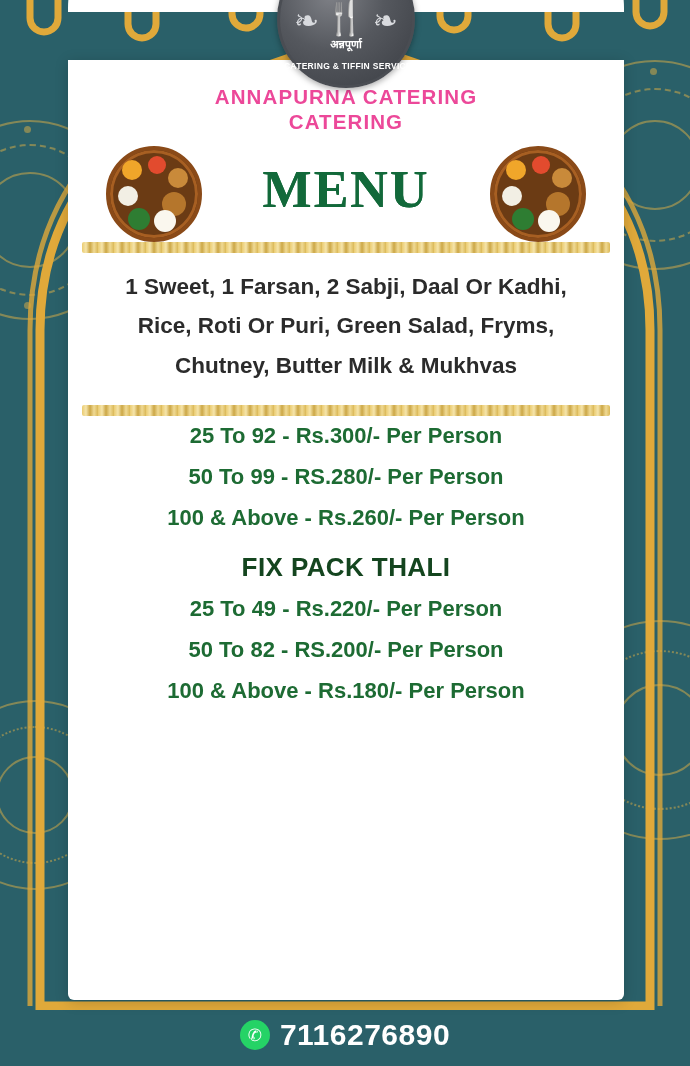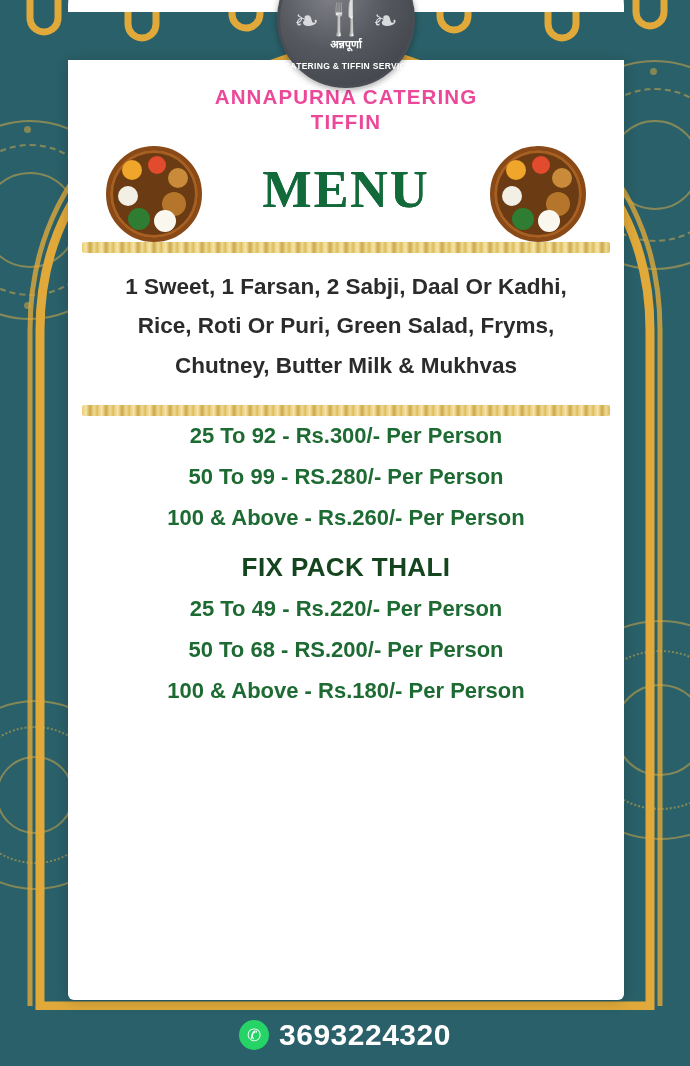--- a/index.html
+++ b/index.html
@@ -308,21 +308,21 @@
 
       <span class="laurel-l">❧</span>
       <span class="laurel-r">❧</span>
       <div class="cutlery">🍴</div>
       <div class="hindi">अन्नपूर्णा</div>
       <div class="ring-txt-bot">CATERING &amp; TIFFIN SERVICE</div>
     </div>
 
     <div class="brand">
       <div>ANNAPURNA CATERING</div>
-      <div>TIFFIN</div>
+      <div>CATERING</div>
     </div>
 
     <div class="menu-row">
       <div class="thali left">
         <div class="bowl" style="left:12px;top:10px;width:20px;height:20px;background:#f0a62a;"></div>
         <div class="bowl" style="left:38px;top:6px;width:18px;height:18px;background:#e24b2e;"></div>
         <div class="bowl" style="left:58px;top:18px;width:20px;height:20px;background:#c98a3a;"></div>
         <div class="bowl" style="left:8px;top:36px;width:20px;height:20px;background:#f2efe4;"></div>
         <div class="bowl" style="left:52px;top:42px;width:24px;height:24px;background:#b5762c;"></div>
         <div class="bowl" style="left:18px;top:58px;width:22px;height:22px;background:#2e7d32;"></div>
@@ -346,22 +346,22 @@
     <div class="desc">1 Sweet, 1 Farsan, 2 Sabji, Daal Or Kadhi, Rice, Roti Or Puri, Green Salad, Fryms, Chutney, Butter Milk &amp; Mukhvas</div>
 
     <div class="divider"></div>
 
     <div class="price-line">25 To 92 - Rs.300/- Per Person</div>
     <div class="price-line">50 To 99 - RS.280/- Per Person</div>
     <div class="price-line">100 &amp; Above - Rs.260/- Per Person</div>
 
     <div class="section-head">FIX PACK THALI</div>
     <div class="price-line">25 To 49 - Rs.220/- Per Person</div>
-    <div class="price-line">50 To 68 - RS.200/- Per Person</div>
+    <div class="price-line">50 To 82 - RS.200/- Per Person</div>
     <div class="price-line">100 &amp; Above - Rs.180/- Per Person</div>
 
   </div>
 </div>
 
 <div class="footer">
   <span class="wa-icon">✆</span>
-  <span class="phone">3693224320</span>
+  <span class="phone">7116276890</span>
 </div>
 
 </body></html>

